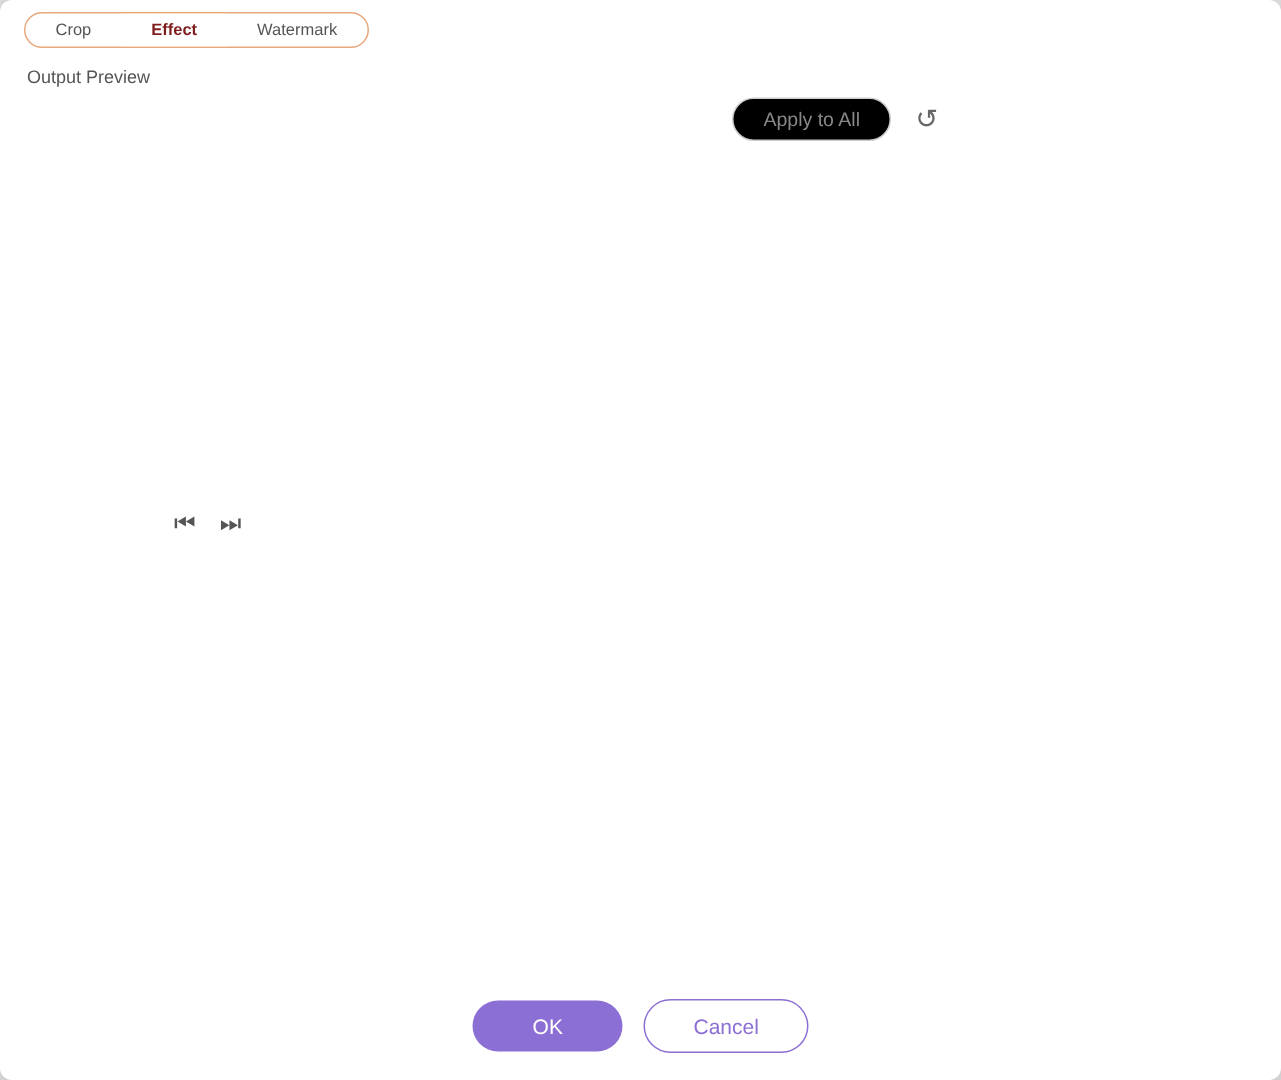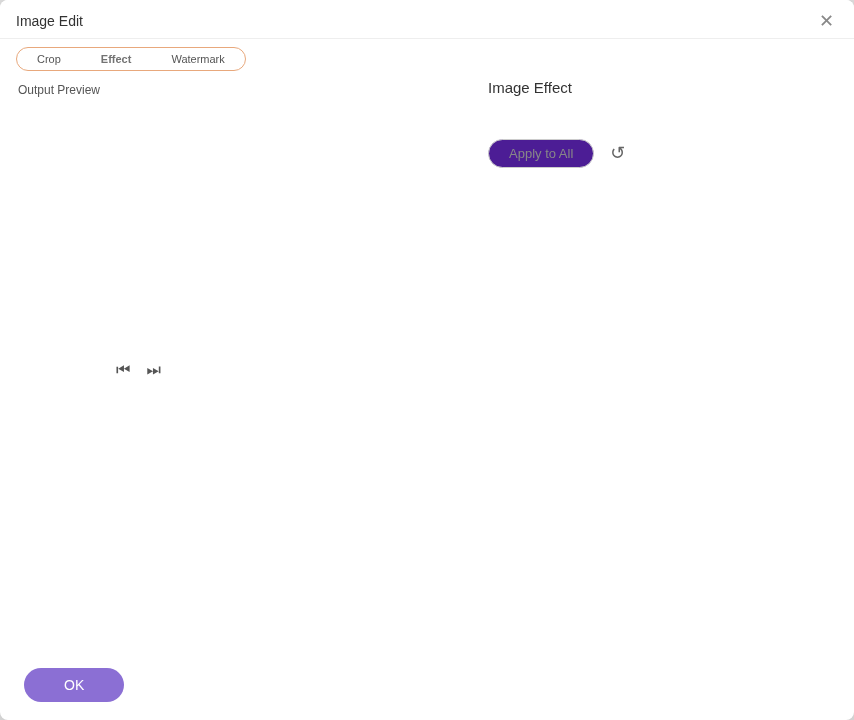--- a/index.html
+++ b/index.html
@@ -62,21 +62,21 @@
       border: none;
       padding: 5px 20px;
       font-size: 11px;
       cursor: pointer;
       color: #555;
       font-weight: 400;
       border-radius: 0;
     }
     .tab-btn.active {
       background: #fff;
-      color: #737373;
+      color: #7f1d1d;
       font-weight: 600;
     }
     .tab-btn:first-child { border-radius: 18px 0 0 18px; }
     .tab-btn:last-child { border-radius: 0 18px 18px 0; }
     .main-content {
       display: flex;
       flex: 1;
       overflow: hidden;
       padding: 8px 0 0 0;
     }
@@ -194,39 +194,39 @@
       margin-left: 10px;
     }
     .actions-row {
       display: flex;
       align-items: center;
       gap: 12px;
       margin-top: 24px;
     }
     .apply-all-btn {
       border: 1.5px solid #ccc;
-      background: #4c1d95;
+      background: #000000;
       border-radius: 20px;
       padding: 6px 20px;
       font-size: 13px;
       color: #888;
       cursor: pointer;
       text-align: right;
     }
     .reset-btn {
       background: none;
       border: none;
       cursor: pointer;
       font-size: 18px;
       color: #666;
       padding: 4px;
     }
     .footer {
       display: flex;
-      justify-content: flex-start;
+      justify-content: center;
       align-items: center;
       padding: 14px 24px 18px 24px;
       gap: 14px;
     }
     .ok-btn {
       background: #8b6fd4;
       color: #fff;
       border: none;
       border-radius: 22px;
       padding: 9px 40px;
@@ -264,24 +264,20 @@
       border: 2px solid #aaa;
       cursor: pointer;
       box-shadow: 0 1px 3px rgba(0,0,0,0.2);
     }
   </style>
 </head>
 <body>
 
 <div class="dialog">
 
-  <div class="title-bar">
-    <span class="title-bar-title">Image Edit</span>
-    <button class="close-btn">✕</button>
-  </div>
 
   <div class="tabs-bar">
     <div class="tab-group">
       <button class="tab-btn">Crop</button>
       <button class="tab-btn active">Effect</button>
       <button class="tab-btn">Watermark</button>
     </div>
   </div>
 
   <div class="main-content">
@@ -302,30 +298,30 @@
         </div>
       </div>
 
       <div class="controls-bar">
         <button class="ctrl-btn">⏮</button>
         <button class="ctrl-btn">⏭</button>
       </div>
     </div>
 
     <div class="right-panel">
-      <div class="effect-title">Image Effect</div>
 
 
 
 
       <div class="actions-row">
         <button class="apply-all-btn">Apply to All</button>
         <button class="reset-btn" title="Reset">↺</button>
       </div>
     </div>
 
   </div>
 
   <div class="footer">
     <button class="ok-btn">OK</button>
+    <button class="cancel-btn">Cancel</button>
   </div>
 
 </div>
 
 </body></html>

